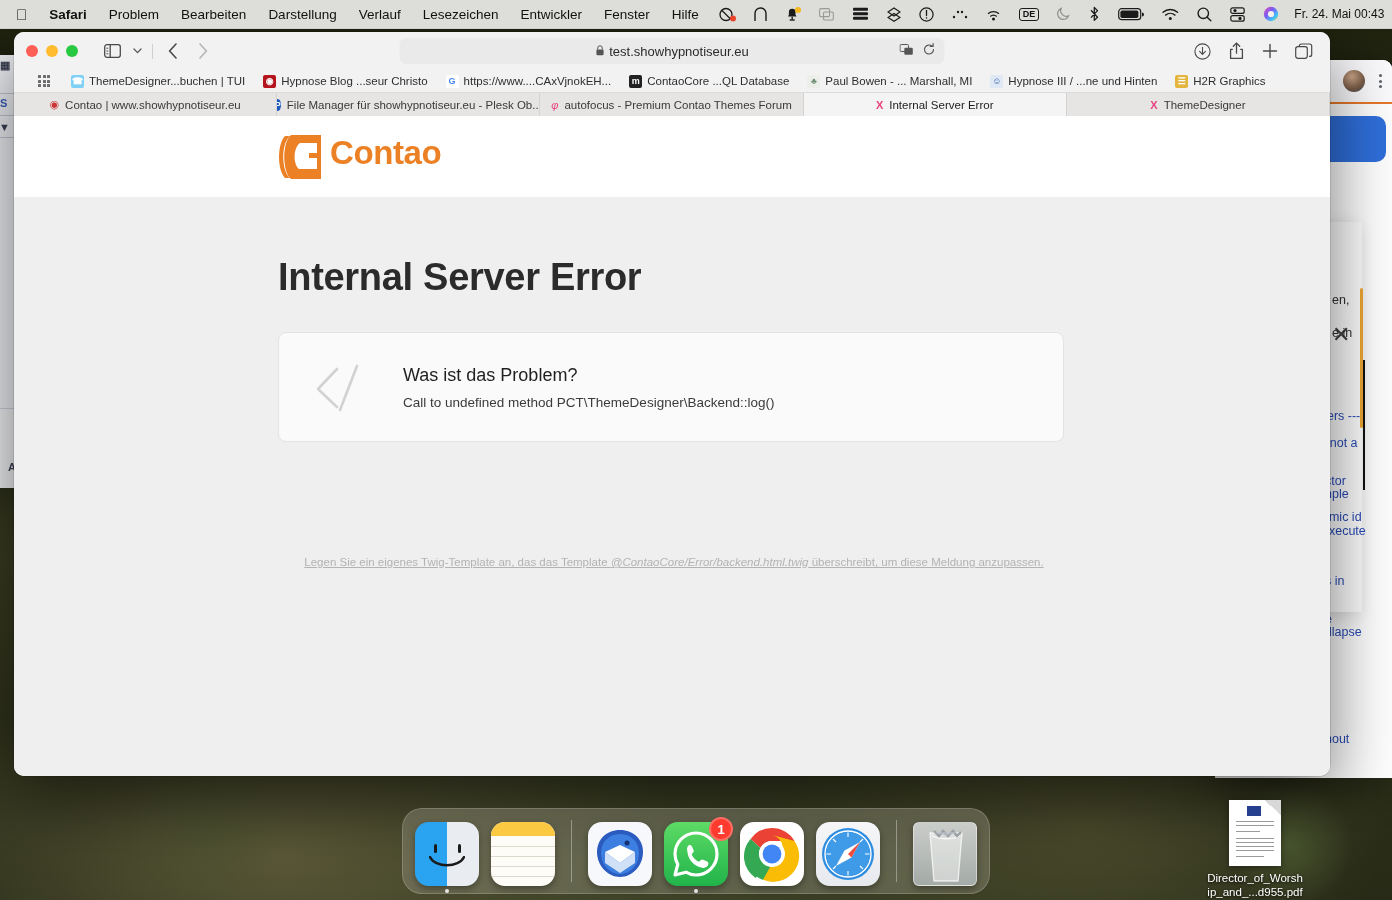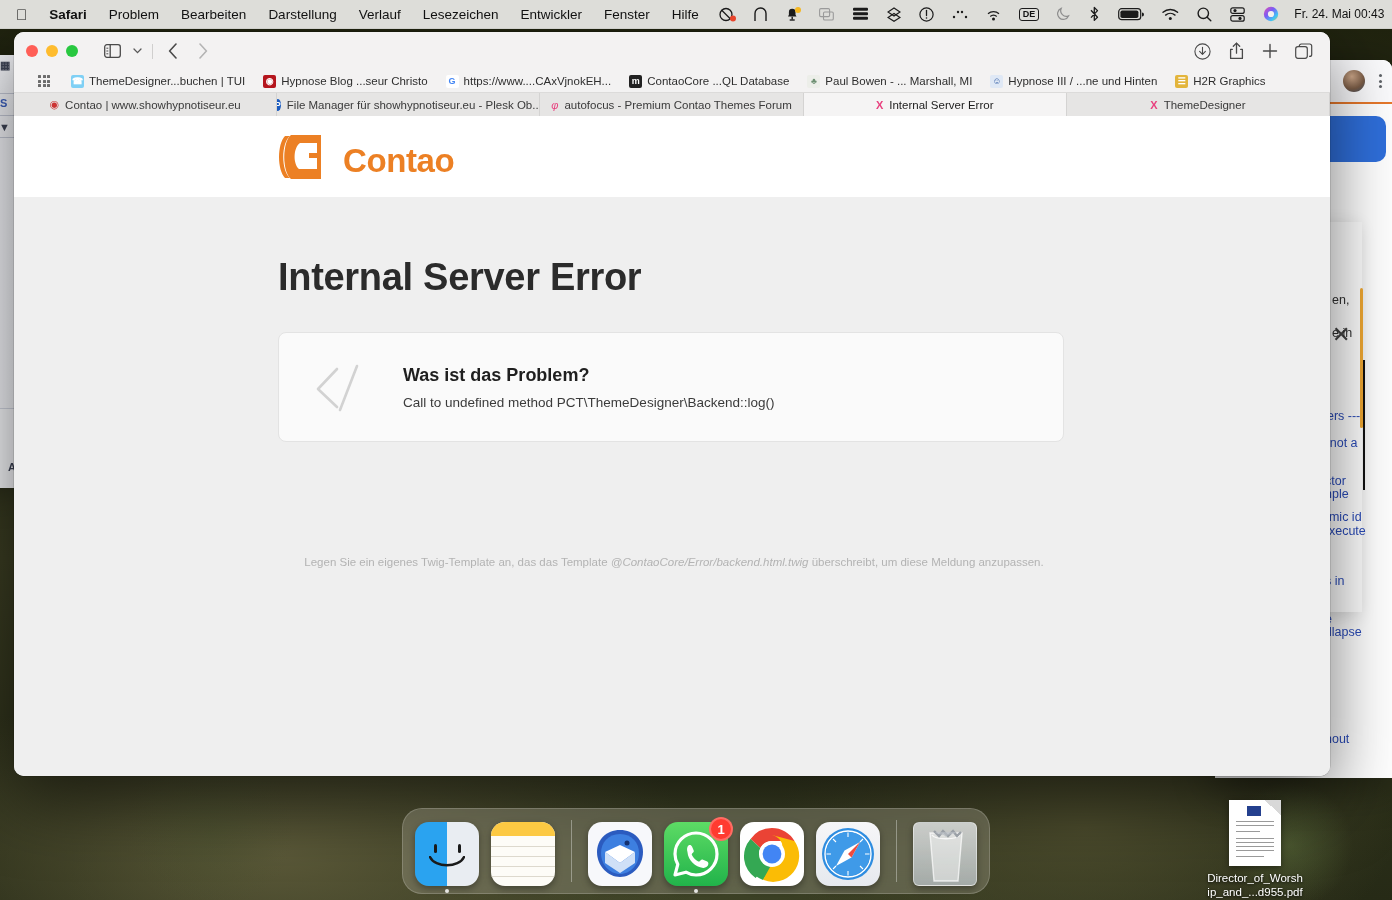--- a/index.html
+++ b/index.html
@@ -141,41 +141,41 @@
     flex: 1; display:flex; align-items:center; justify-content:center; gap: 6px;
     font-size: 11.5px; color:#3a3a3a; border-right: 1px solid #d4d3d2;
     background:#e6e5e4; white-space:nowrap; overflow:hidden; padding: 0 10px;
   }
   .tab.active { background:#f5f4f4; color:#1c1c1c; }
   .tab .tfav { font-size: 11px; display:flex; align-items:center; }
 
   
   .page { background:#efefef; height: 660px; position:relative; }
   .page-header { background:#fff; height: 81px; display:flex; align-items:center; padding-left: 264px; }
-  .contao-logo { display:flex; align-items:flex-end; gap: 13px; }
+  .contao-logo { display:flex; align-items:flex-start; }
   .logo-mark { width: 52px; height: 46px; position: relative; }
   .logo-text { font-size: 33px; font-weight: 700; color:#ec8024; letter-spacing: -0.4px; }
 
   .page-body { padding: 59px 0 0 264px; }
   h1.err-title { font-size: 38px; font-weight: 600; color:#2b2b2b; letter-spacing:-0.3px; }
 
   .err-card {
     margin-top: 33px; width: 786px; background:#fafafa;
     border: 1px solid #e3e3e3; border-radius: 8px;
     display:flex; align-items:center; padding: 26px 30px; gap: 26px;
     min-height: 95px;
   }
   .err-ico { width: 68px; flex:0 0 68px; display:flex; align-items:center; justify-content:center;
              font-size: 52px; color:#cfcfcf; font-weight: 300; line-height: 1; }
-  .err-h2 { font-size: 18px; font-weight: 700; color:#1f1f1f; margin-bottom: 9px; }
+  .err-h2 { font-size: 18px; font-weight: 400; color:#1f1f1f; margin-bottom: 9px; }
   .err-msg { font-size: 13.5px; color:#3b3b3b; }
 
   .page-footer {
     position:absolute; left:4px; right:0; top: 440px; text-align:center;
-    font-size: 11.5px; color:#b3b3b3;
+    font-size: 11.5px; color:#b3b3b3;text-decoration:underline;
   }
   .page-footer em { font-style: italic; }
 
   
   #dock {
     position:absolute; left: 50%; transform: translateX(-50%);
     bottom: 6px; height: 86px; display:flex; align-items:flex-end; gap: 12px;
     padding: 7px 12px; border-radius: 20px;
     background: rgba(170,168,150,0.34);
     border: 1px solid rgba(255,255,255,0.18);
@@ -298,20 +298,43 @@
             <path d="M8 1L1.6 8L8 15" fill="none" stroke="#4a4a4a" stroke-width="1.6" stroke-linecap="round" stroke-linejoin="round"></path>
           </svg>
       </div>
       <div class="tb-btn">
         <svg width="10" height="16" viewBox="0 0 10 16">
             <path d="M2 1L8.4 8L2 15" fill="none" stroke="#b4b4b4" stroke-width="1.6" stroke-linecap="round" stroke-linejoin="round"></path>
           </svg>
       </div>
     </div>
 
+    <div class="urlbar">
+      <span class="lock">
+        <svg width="9" height="11" viewBox="0 0 9 11">
+            <path d="M2.2 4.6V3.1a2.3 2.3 0 014.6 0v1.5" fill="none" stroke="#555" stroke-width="1"></path>
+            <rect x="0.9" y="4.5" width="7.2" height="5.8" rx="1.2" fill="#555"></rect>
+          </svg>
+      </span>
+      <span title="Suche oder Websitenamen eingeben">test.showhypnotiseur.eu</span>
+      <span class="url-right">
+        <span>
+          <svg width="14" height="12" viewBox="0 0 14 12">
+              <rect x="0.5" y="0.5" width="8.5" height="7" rx="1.2" fill="none" stroke="#555" stroke-width="1"></rect>
+              <rect x="4.8" y="3.8" width="8.5" height="7" rx="1.2" fill="#555"></rect>
+            </svg>
+        </span>
+        <span>
+          <svg width="13" height="13" viewBox="0 0 13 13">
+              <path d="M11 6.5a4.5 4.5 0 11-1.6-3.45" fill="none" stroke="#555" stroke-width="1.2" stroke-linecap="round"></path>
+              <path d="M10.6 0.6V3.4H7.8" fill="none" stroke="#555" stroke-width="1.2" stroke-linecap="round" stroke-linejoin="round"></path>
+            </svg>
+        </span>
+      </span>
+    </div>
 
     <div class="tb-right">
       <div class="tb-btn">
         <svg width="17" height="17" viewBox="0 0 17 17">
             <circle cx="8.5" cy="8.5" r="7.6" fill="none" stroke="#4a4a4a" stroke-width="1.1"></circle>
             <path d="M8.5 4.2v7M5.6 8.4l2.9 2.9 2.9-2.9" fill="none" stroke="#4a4a4a" stroke-width="1.1" stroke-linecap="round" stroke-linejoin="round"></path>
           </svg>
       </div>
       <div class="tb-btn">
         <svg width="15" height="18" viewBox="0 0 15 18">

